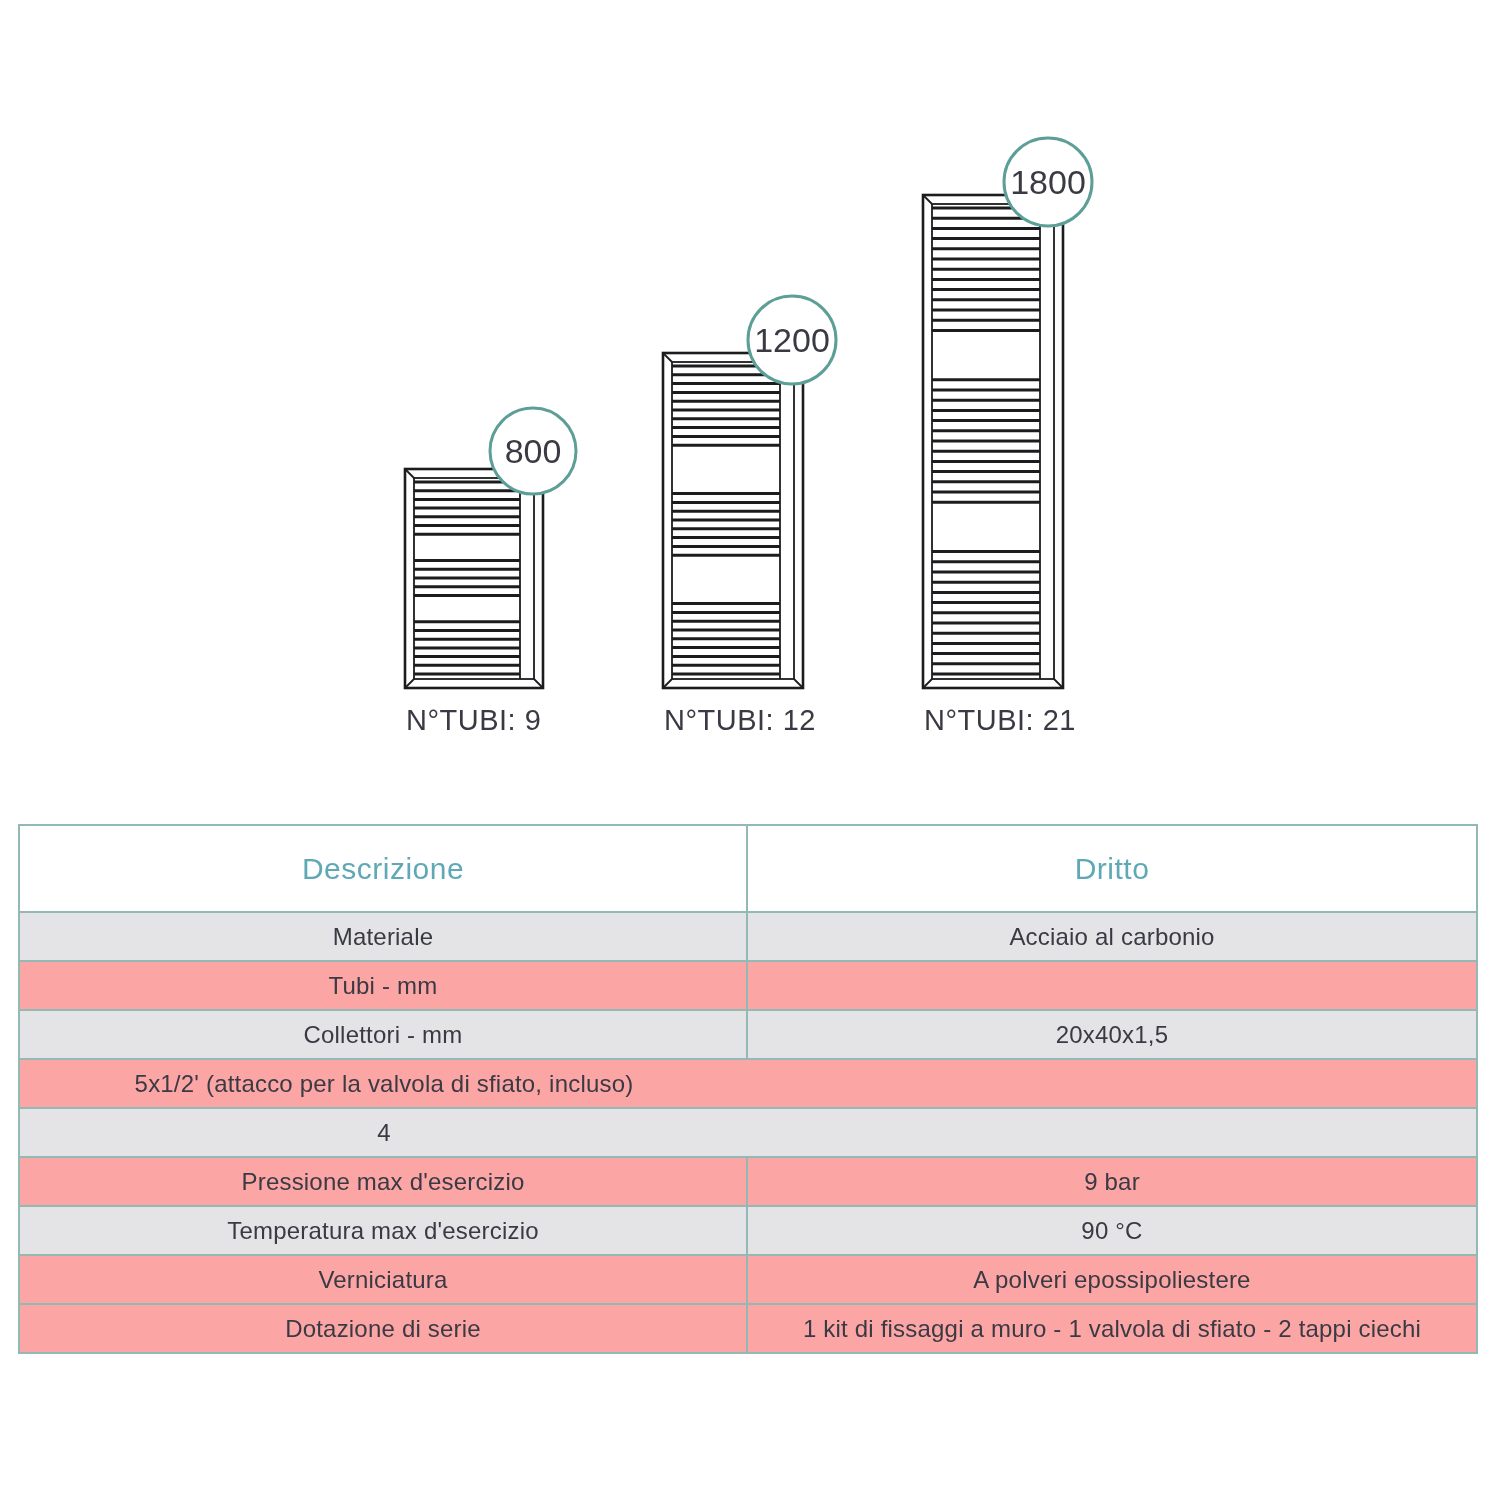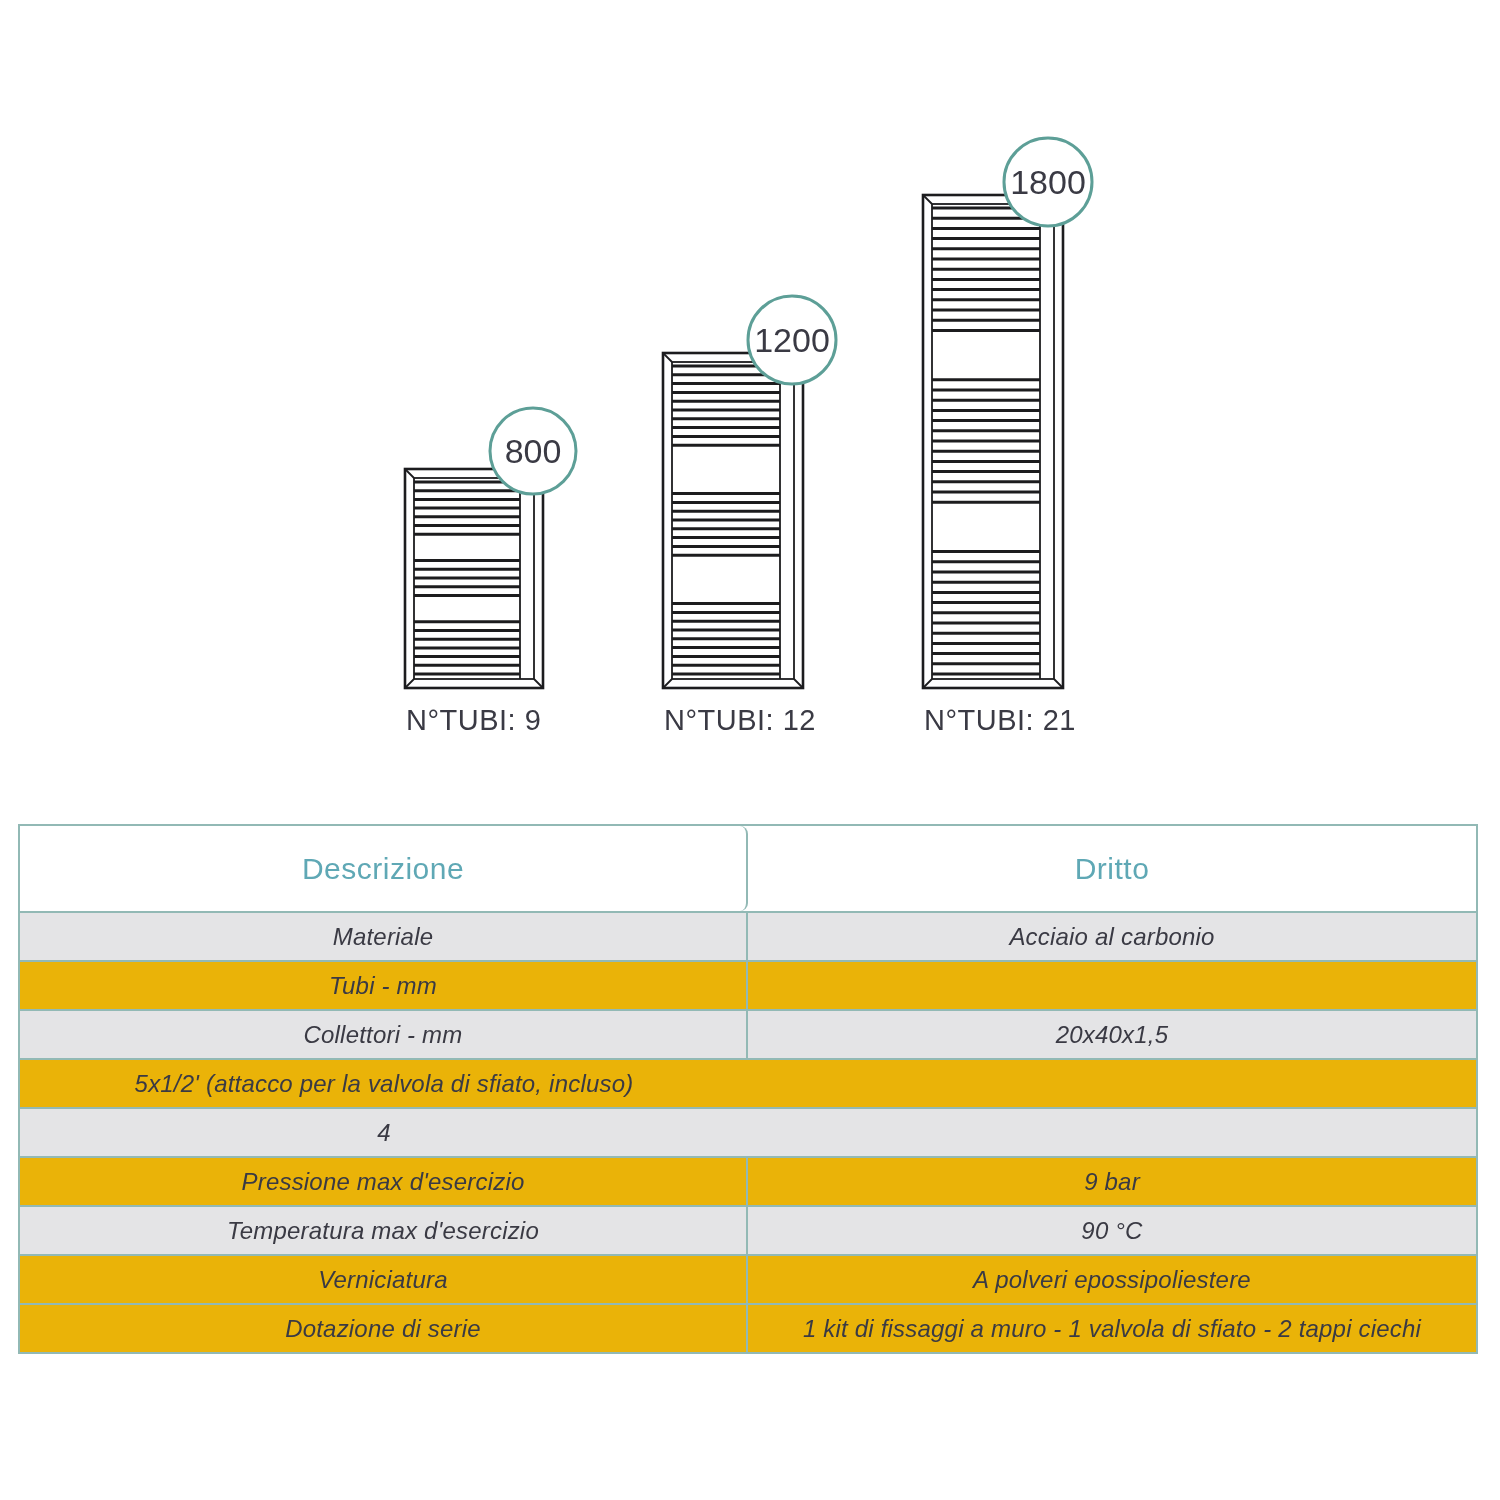--- a/index.html
+++ b/index.html
@@ -19,30 +19,30 @@
     position:absolute;left:18px;top:824px;width:1460px;
     border:2px solid var(--border-teal,#92b9b5);
     box-sizing:border-box;background:#ffffff;
   }
   .thead{display:flex;height:85px;box-sizing:border-box;}
   .th{
     width:50%;display:flex;align-items:center;justify-content:center;
     color:var(--accent-text,#5fa8b5);font-size:30px;letter-spacing:.5px;
     box-sizing:border-box;
   }
-  .th.first{border-right:2px solid var(--border-teal,#92b9b5);border-radius:8px;}
+  .th.first{border-right:2px solid var(--border-teal,#92b9b5);}
   .trow{
     display:flex;height:49px;border-top:2px solid var(--border-teal,#92b9b5);
-    box-sizing:border-box;background:#eab308;
+    box-sizing:border-box;background:#fca5a5;
   }
   .trow.gray{background:var(--row-gray,#e4e4e6);}
   .td{
     width:50%;display:flex;align-items:center;justify-content:center;
     font-size:24px;color:var(--text-dark,#3a3a44);text-align:center;
-    box-sizing:border-box;padding:8px 10px;letter-spacing:.2px;font-style:italic;
+    box-sizing:border-box;padding:8px 10px;letter-spacing:.2px;
   }
   .td.first{border-right:2px solid var(--border-teal,#92b9b5);}
 </style>
 </head>
 <body>
 
 <div class="page">
 
   <div class="diagram-wrap">
     <svg id="diagram-svg" width="1500" height="790" viewBox="0 0 1500 790">

